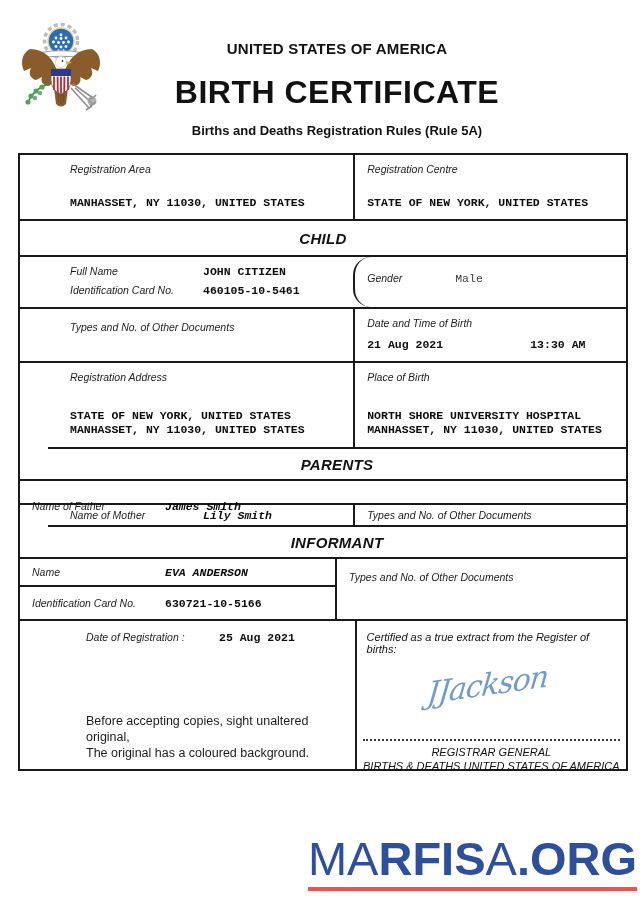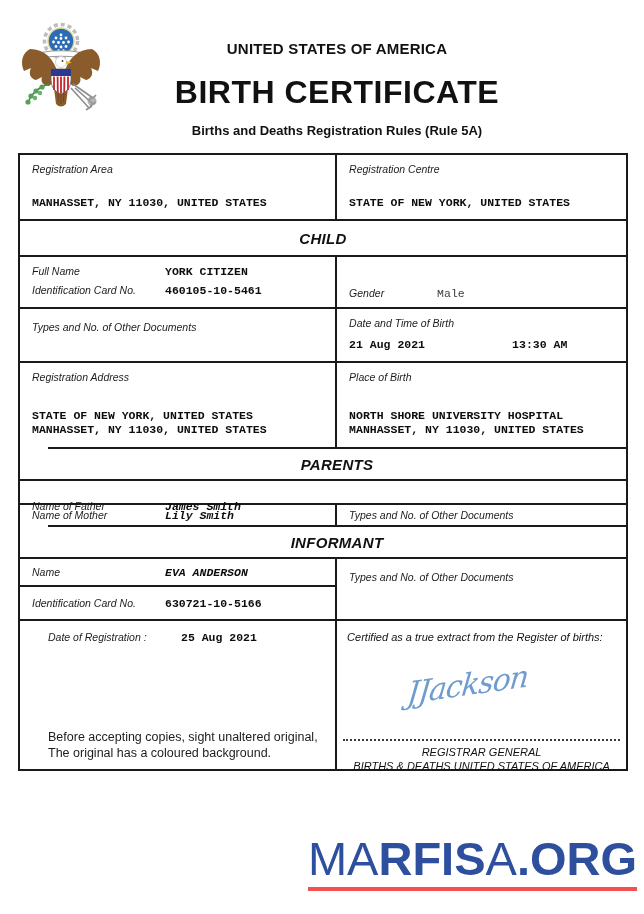--- a/index.html
+++ b/index.html
@@ -13,21 +13,21 @@
   .title-block { position:absolute; left:30px; right:0; top:0; text-align:center; }
   .country  { position:absolute; top:40px; left:0; right:0; font-size:15px; font-weight:bold; letter-spacing:.2px; }
   .doc-title{ position:absolute; top:74px; left:0; right:0; font-size:32px; font-weight:bold; letter-spacing:.5px; }
   .subtitle { position:absolute; top:123px; left:0; right:0; font-size:13px; font-weight:bold; }
 
   
   .cert-table { position:absolute; left:18px; top:153px; width:610px; border:2px solid #1a1a1a; box-sizing:border-box; background:#fff; }
   .row { display:flex; border-top:2px solid #1a1a1a; box-sizing:border-box; }
   .row.first { border-top:none; }
   .cell { box-sizing:border-box; position:relative; }
-  .cell.l { width:52%; }
+  .cell.l { width:52%;margin-left:38px; }
   .cell.r { width:48%; border-left:2px solid #1a1a1a; }
   .cell.full { width:100%; }
 
   .lbl { font-style:italic; font-size:10.5px; color:#1c1c1c; }
   .val { font-family:"Liberation Mono", monospace; font-weight:bold; font-size:11.5px; color:#0d0d0d; white-space:nowrap; }
   .val.script { font-style:italic; }
   .val.plain { font-weight:normal; color:#3d3d3d; }
 
   .section-title { width:100%; text-align:center; font-size:15px; font-weight:bold; font-style:italic; letter-spacing:.3px; }
   .row.sect { align-items:center; }
@@ -36,21 +36,21 @@
   .kv { display:flex; align-items:flex-start; }
   .kv .lbl { width:133px; flex:none; }
   .kv.short .lbl { width:88px; }
 
   .h64 { height:64px; } .h36 { height:36px; } .h52 { height:52px; }
   .h54 { height:54px; } .h86 { height:86px; } .h32 { height:32px;margin-left:28px; }
   .h24 { height:24px; } .h22 { height:22px; } .h150 { height:150px; }
 
   .pad { padding:8px 12px; }
   .vcenter { display:flex; align-items:center; padding:0 12px; }
-  .bottom-align { display:flex; align-items:flex-end; padding:0 12px 7px 12px; }
+  .bottom-align { display:flex; align-items:flex-end; padding:0 12px 22px 12px;border-radius:18px; }
   .addr-lines { line-height:14px; }
   .dob-date { width:163px; flex:none; }
 
   
   .inf-left { width:52%; display:flex; flex-direction:column; }
   .inf-left .sub { height:26px; display:flex; align-items:center; padding:0 12px; }
   .inf-left .sub + .sub { border-top:2px solid #1a1a1a; height:32px; }
   .inf-right { width:48%; border-left:2px solid #1a1a1a; padding:8px 12px; box-sizing:border-box; }
 
   
@@ -166,21 +166,21 @@
     </div>
 
     <div class="row sect h36">
       <div class="section-title">CHILD</div>
     </div>
 
     <div class="row h52">
       <div class="cell l stack">
         <div class="kv">
           <span class="lbl">Full Name</span>
-          <span class="val">YORK CITIZEN</span>
+          <span class="val">JOHN CITIZEN</span>
         </div>
         <div class="kv">
           <span class="lbl">Identification Card No.</span>
           <span class="val">460105-10-5461</span>
         </div>
       </div>
       <div class="cell r bottom-align">
         <div class="kv short" style="width:100%;">
           <span class="lbl">Gender</span>
           <span class="val plain">Male</span>

